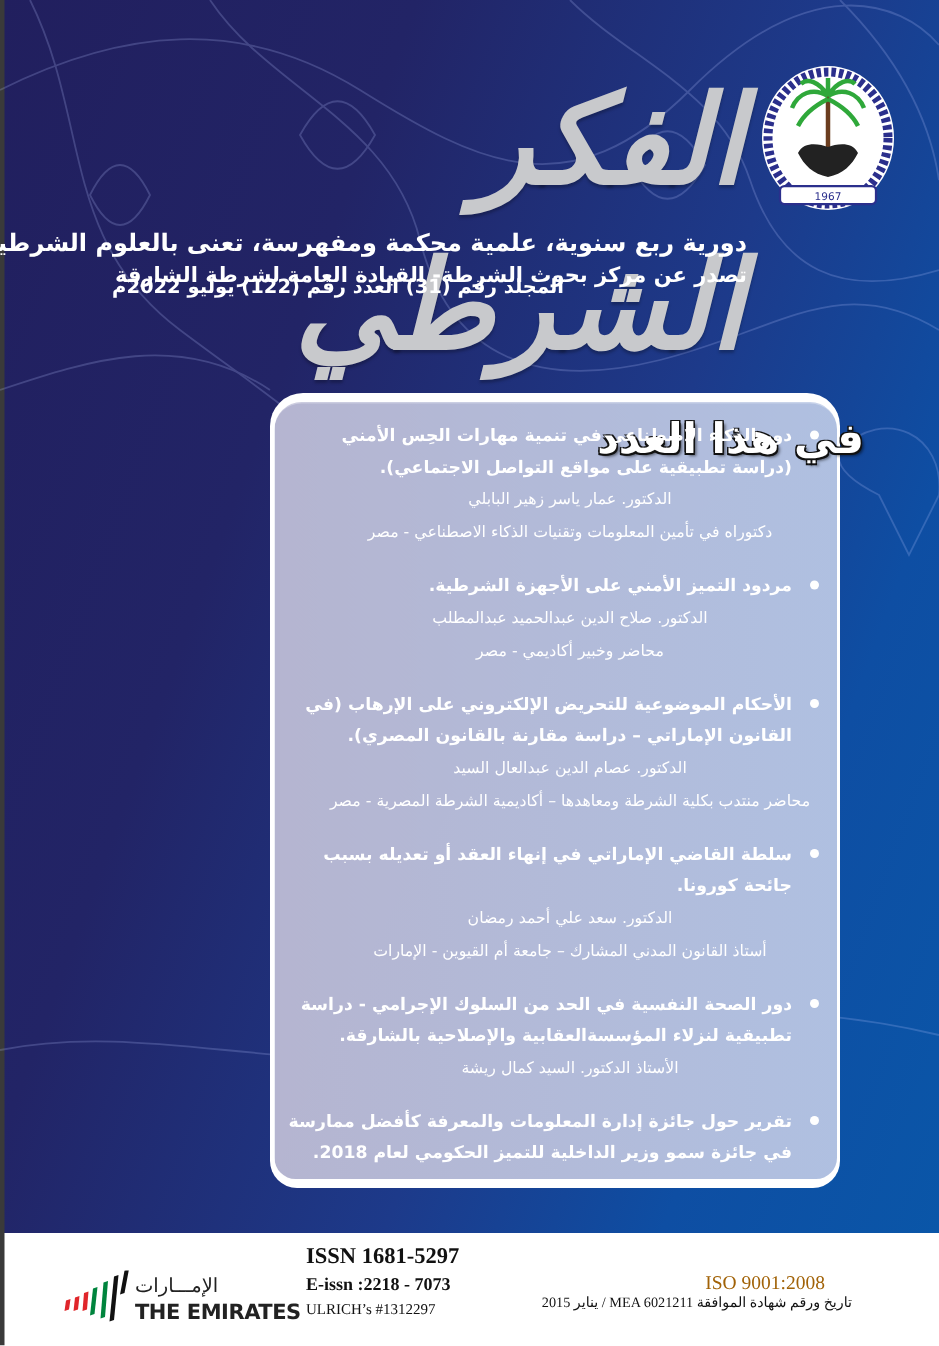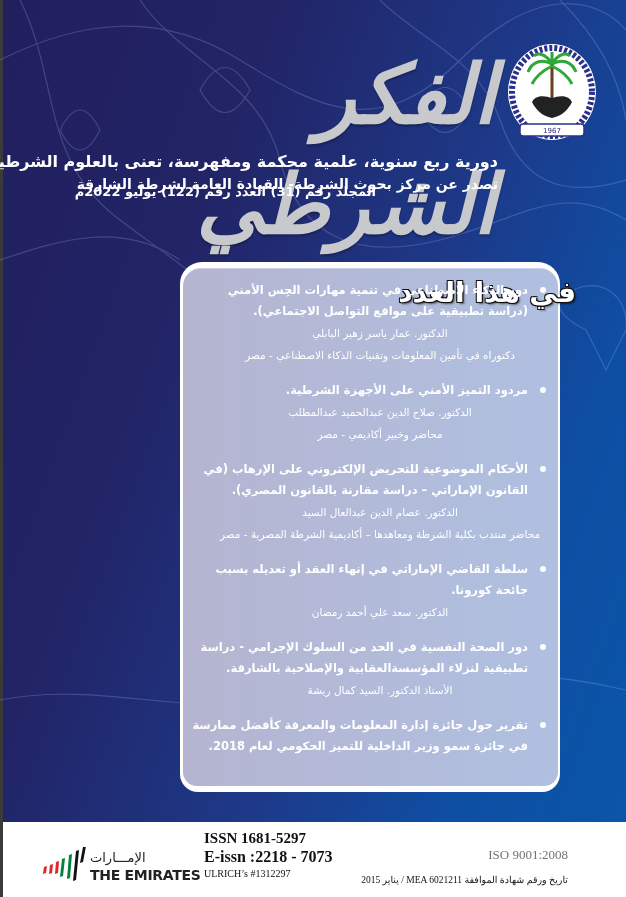--- a/index.html
+++ b/index.html
@@ -69,24 +69,24 @@
   }
 
   
   .footer { position: absolute; left: 0; top: 822px; width: 626px; height: 75px; background: #ffffff; }
   .footer::before { content: ""; position: absolute; left: 0; top: 0; width: 3px; height: 100%; background: #3a3a3a; }
   .emirates-logo { position: absolute; left: 42px; top: 25px; width: 130px; height: 40px; }
   .emirates-ar { position: absolute; left: 90px; top: 28px; font-size: 13px; color: #222; direction: rtl; }
   .emirates-en { position: absolute; left: 90px; top: 45px; font-size: 14px; font-weight: bold; color: #222; letter-spacing: -0.3px; }
   .issn-block { position: absolute; left: 204px; top: 7px; font-family: "Liberation Serif", serif; color: #111; }
   .issn { font-size: 15px; font-weight: bold; line-height: 19px; }
-  .eissn { font-size: 16px; font-weight: bold; line-height: 17px; }
+  .eissn { font-size: 12px; font-weight: bold; line-height: 17px; }
   .ulrich { font-size: 10px; line-height: 18px; }
-  .iso { position: absolute; right: 58px; top: 25px; font-family: "Liberation Serif", serif; font-size: 13px; color: #737373; margin-left: 36px; }
-  .iso-cert { position: absolute; right: 58px; top: 52px; font-family: "Liberation Serif", serif; font-size: 9.5px; color: #111; direction: rtl; }
+  .iso { position: absolute; right: 76px; top: 25px; font-family: "Liberation Serif", serif; font-size: 13px; color: #a16207; margin-left: 36px; }
+  .iso-cert { position: absolute; right: 58px; top: 40px; font-family: "Liberation Serif", serif; font-size: 9.5px; color: #111; direction: rtl; }
 </style>
 </head>
 <body>
 
 <div class="cover">
   <svg class="ornament" viewBox="0 0 626 822" fill="none" stroke="#b8c4ff" stroke-width="1.2">
     <path d="M0 60 C 80 20, 160 10, 240 60 S 380 140, 460 60 S 600 0, 626 30"></path>
     <path d="M20 0 C 60 80, 40 160, 120 220 S 240 300, 300 400"></path>
     <path d="M140 0 C 180 60, 260 80, 280 160 S 360 260, 440 240 S 560 180, 626 220"></path>
     <path d="M380 0 C 420 40, 480 60, 500 120 S 560 200, 626 180"></path>
@@ -132,20 +132,21 @@
       <div class="entry-aff">محاضر وخبير أكاديمي - مصر</div>
     </div>
     <div class="entry">
       <div class="entry-title"><span class="bullet"></span><span>الأحكام الموضوعية للتحريض الإلكتروني على الإرهاب (في القانون الإماراتي – دراسة مقارنة بالقانون المصري).</span></div>
       <div class="entry-author">الدكتور. عصام الدين عبدالعال السيد</div>
       <div class="entry-aff">محاضر منتدب بكلية الشرطة ومعاهدها – أكاديمية الشرطة المصرية - مصر</div>
     </div>
     <div class="entry">
       <div class="entry-title"><span class="bullet"></span><span>سلطة القاضي الإماراتي في إنهاء العقد أو تعديله بسبب جائحة كورونا.</span></div>
       <div class="entry-author">الدكتور. سعد علي أحمد رمضان</div>
+      <div class="entry-aff">أستاذ القانون المدني المشارك – جامعة أم القيوين - الإمارات</div>
     </div>
     <div class="entry">
       <div class="entry-title"><span class="bullet"></span><span>دور الصحة النفسية في الحد من السلوك الإجرامي - دراسة تطبيقية لنزلاء المؤسسةالعقابية والإصلاحية بالشارقة.</span></div>
       <div class="entry-author">الأستاذ الدكتور. السيد كمال ريشة</div>
     </div>
     <div class="entry">
       <div class="entry-title"><span class="bullet"></span><span>تقرير حول جائزة إدارة المعلومات والمعرفة كأفضل ممارسة في جائزة سمو وزير الداخلية للتميز الحكومي لعام 2018.</span></div>
 
     </div>
   </div>

